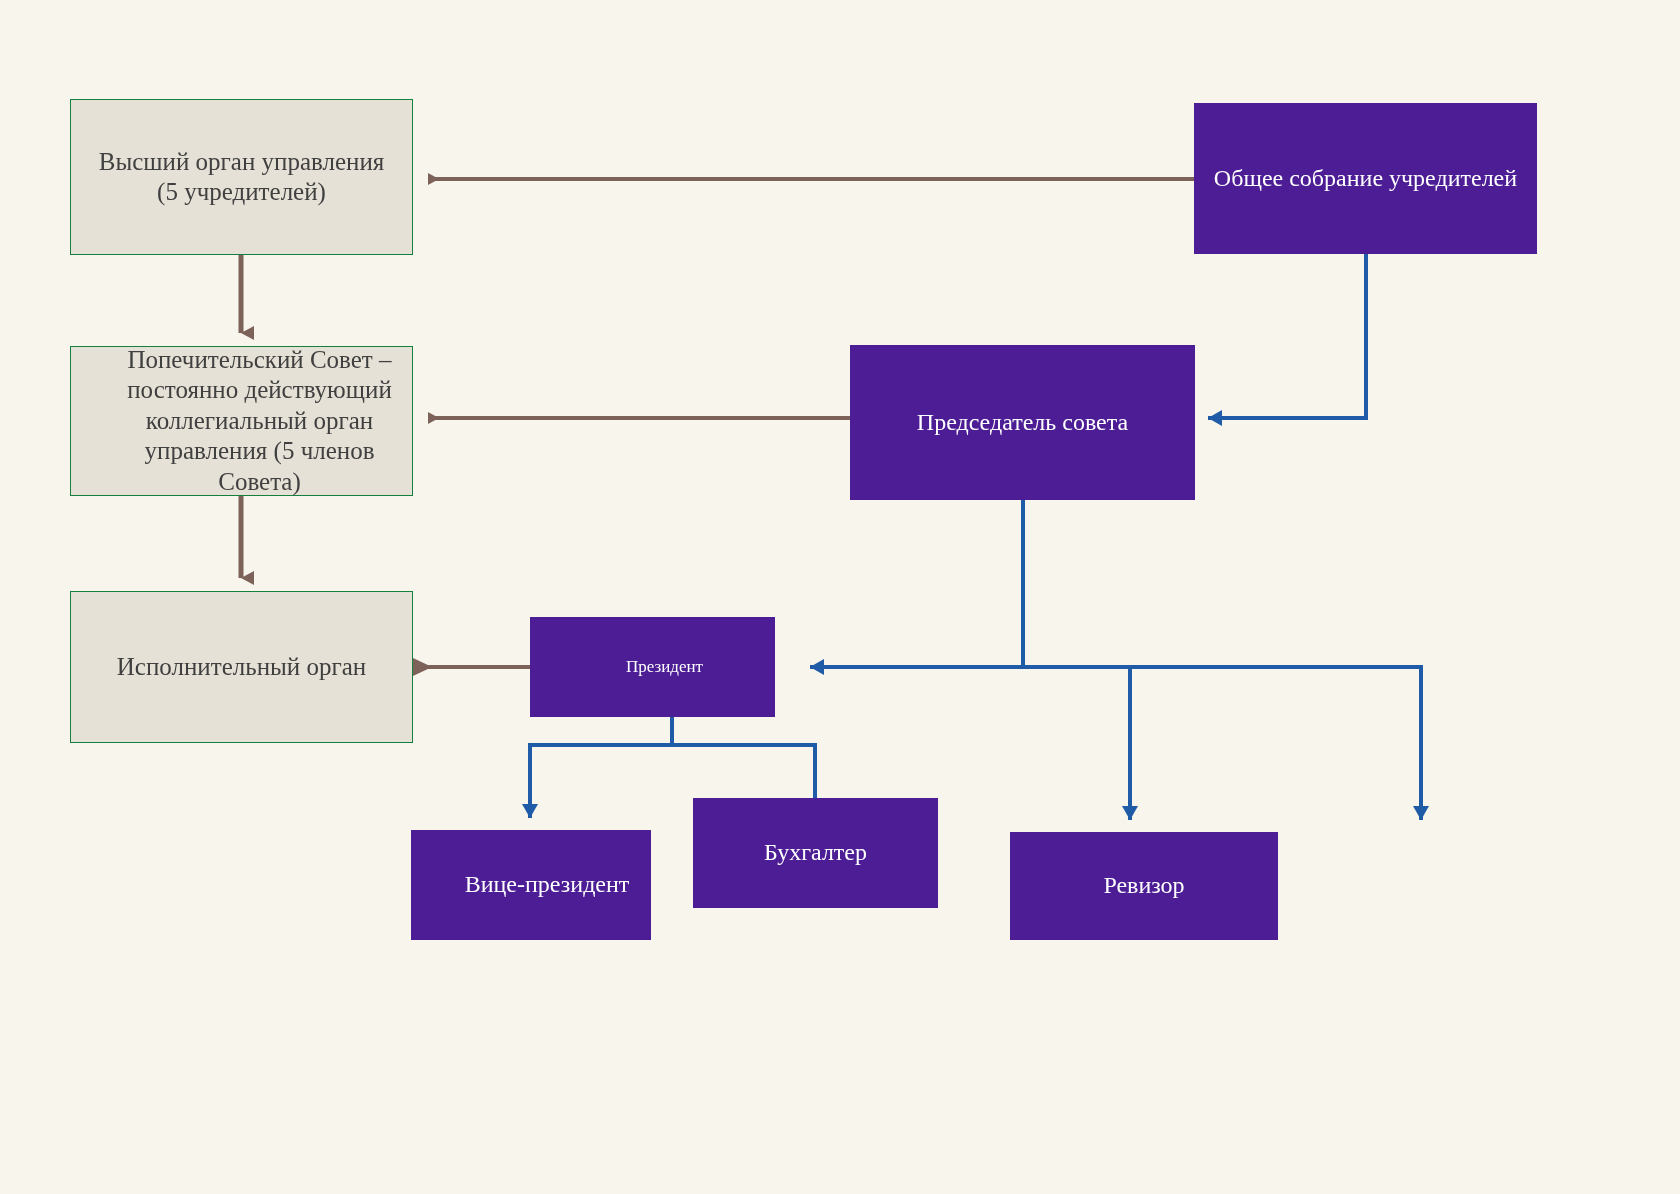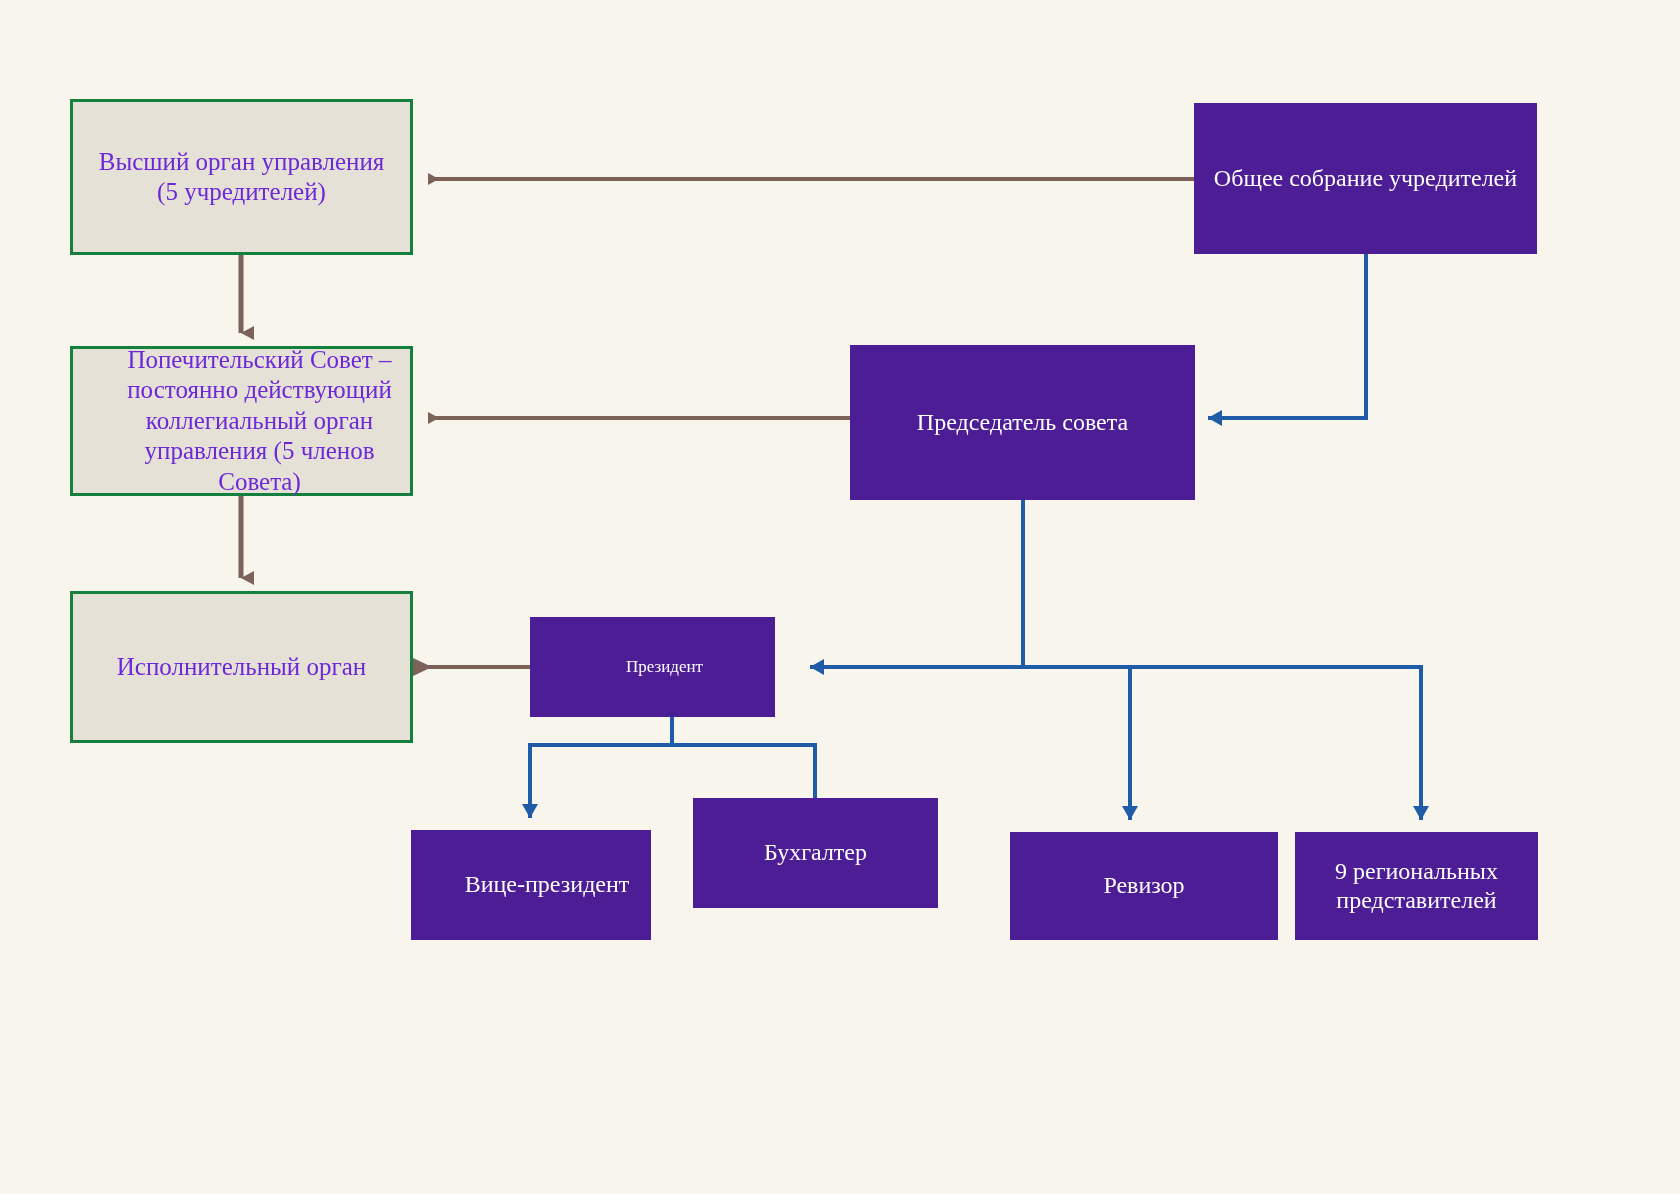--- a/index.html
+++ b/index.html
@@ -28,22 +28,22 @@
     box-sizing: border-box;
     display: flex;
     align-items: center;
     justify-content: center;
     text-align: center;
     line-height: 1.22;
     z-index: 2;
   }
   .node-beige {
     background: #e6e1d6;
-    border: 3px solid #15803d;
-    color: #6d28d9;
+    border: 1px solid #15803d;
+    color: #404040;
   }
   .node-blue {
     background: #4c1d95;
     color: #ffffff;
   }
   .node-label {
     display: block;
     padding: 0 10px;
     white-space: pre-line;
   }
@@ -145,18 +145,14 @@
   </div>
 
   <div class="node node-blue" style="left:693px; top:798px; width:245px; height:110px; font-size:24px;">
     <span class="node-label">Бухгалтер</span>
   </div>
 
   <div class="node node-blue" style="left:1010px; top:832px; width:268px; height:108px; font-size:24px;">
     <span class="node-label">Ревизор</span>
   </div>
 
-  <div class="node node-blue" style="left:1295px; top:832px; width:243px; height:108px; font-size:24px;">
-    <span class="node-label">9 региональных
-представителей</span>
-  </div>
 
 </div>
 
 </body></html>

